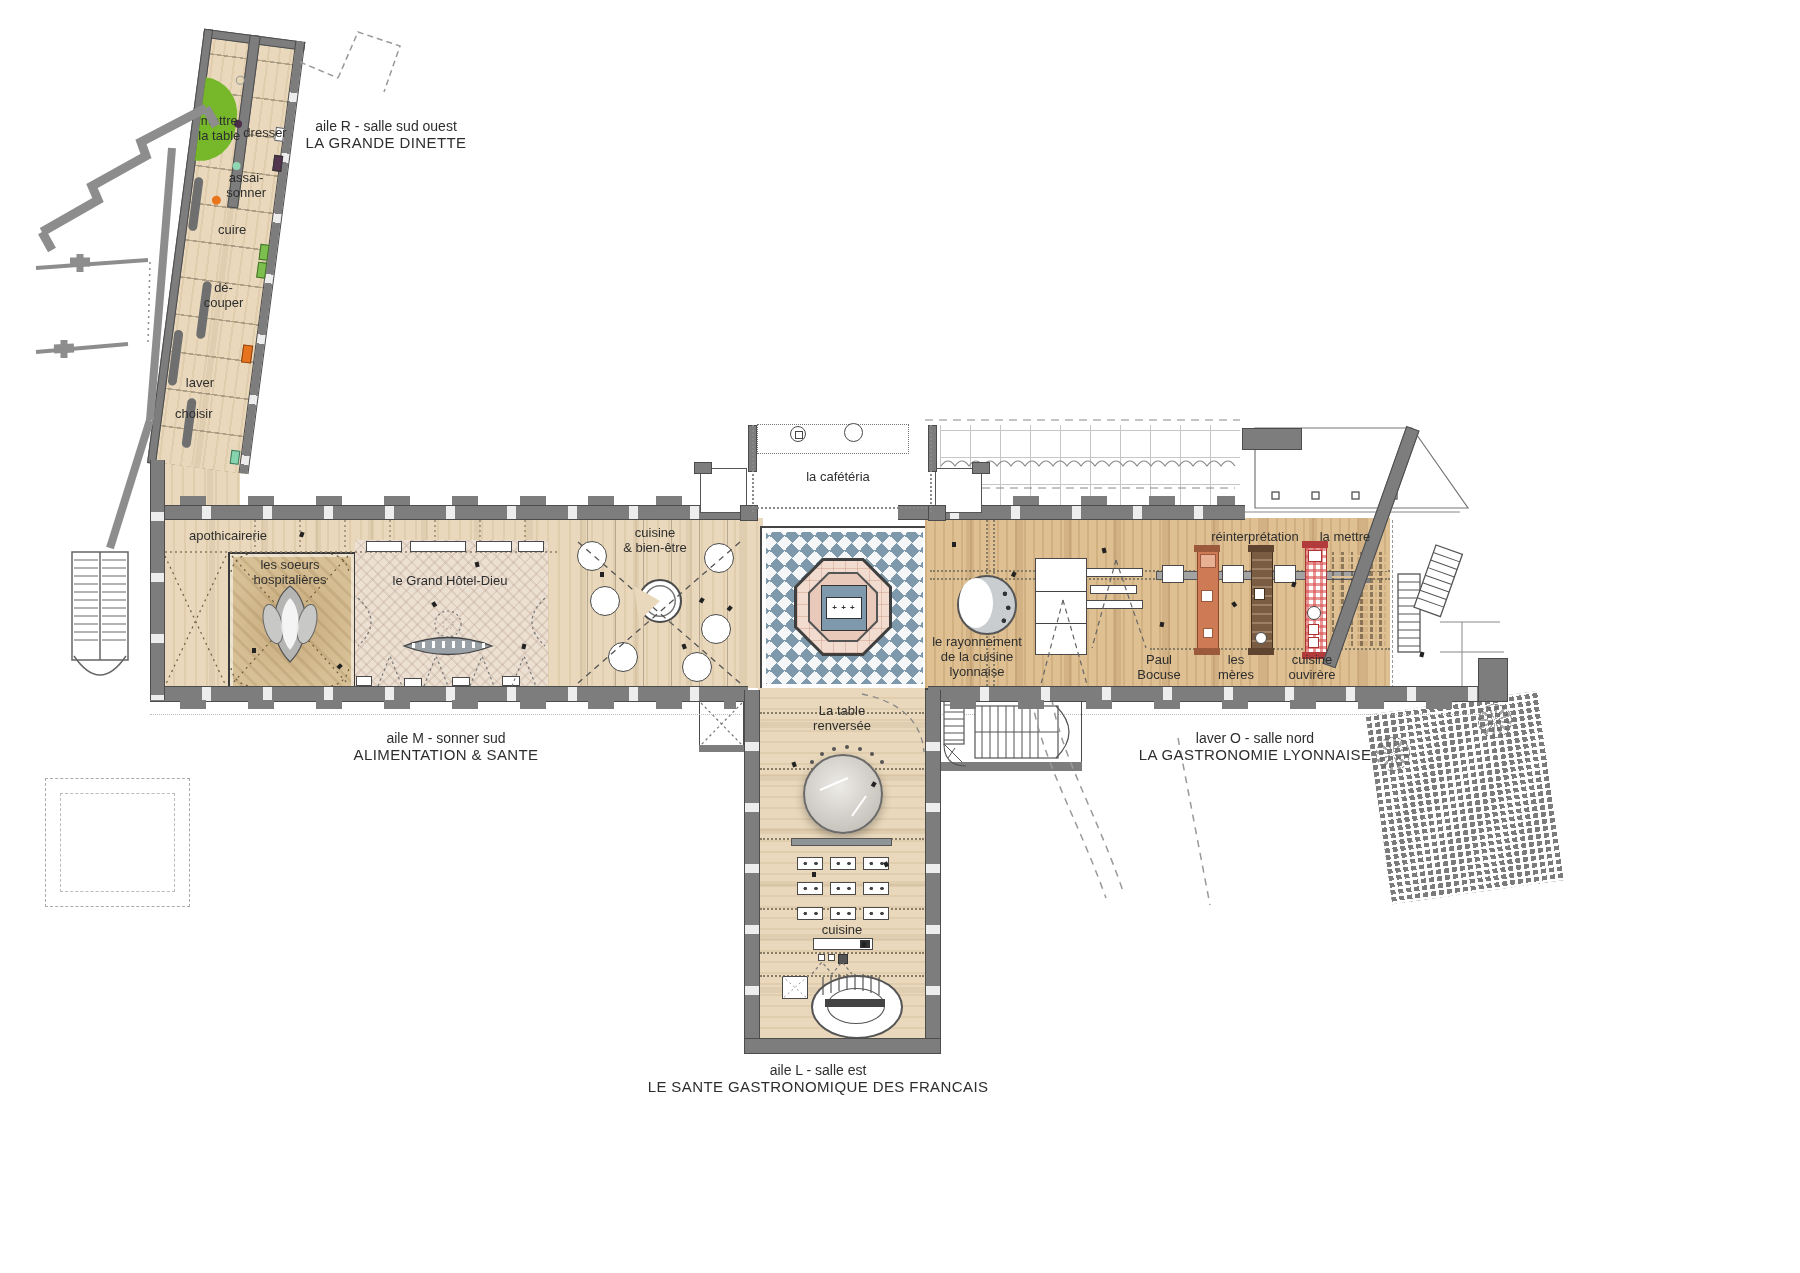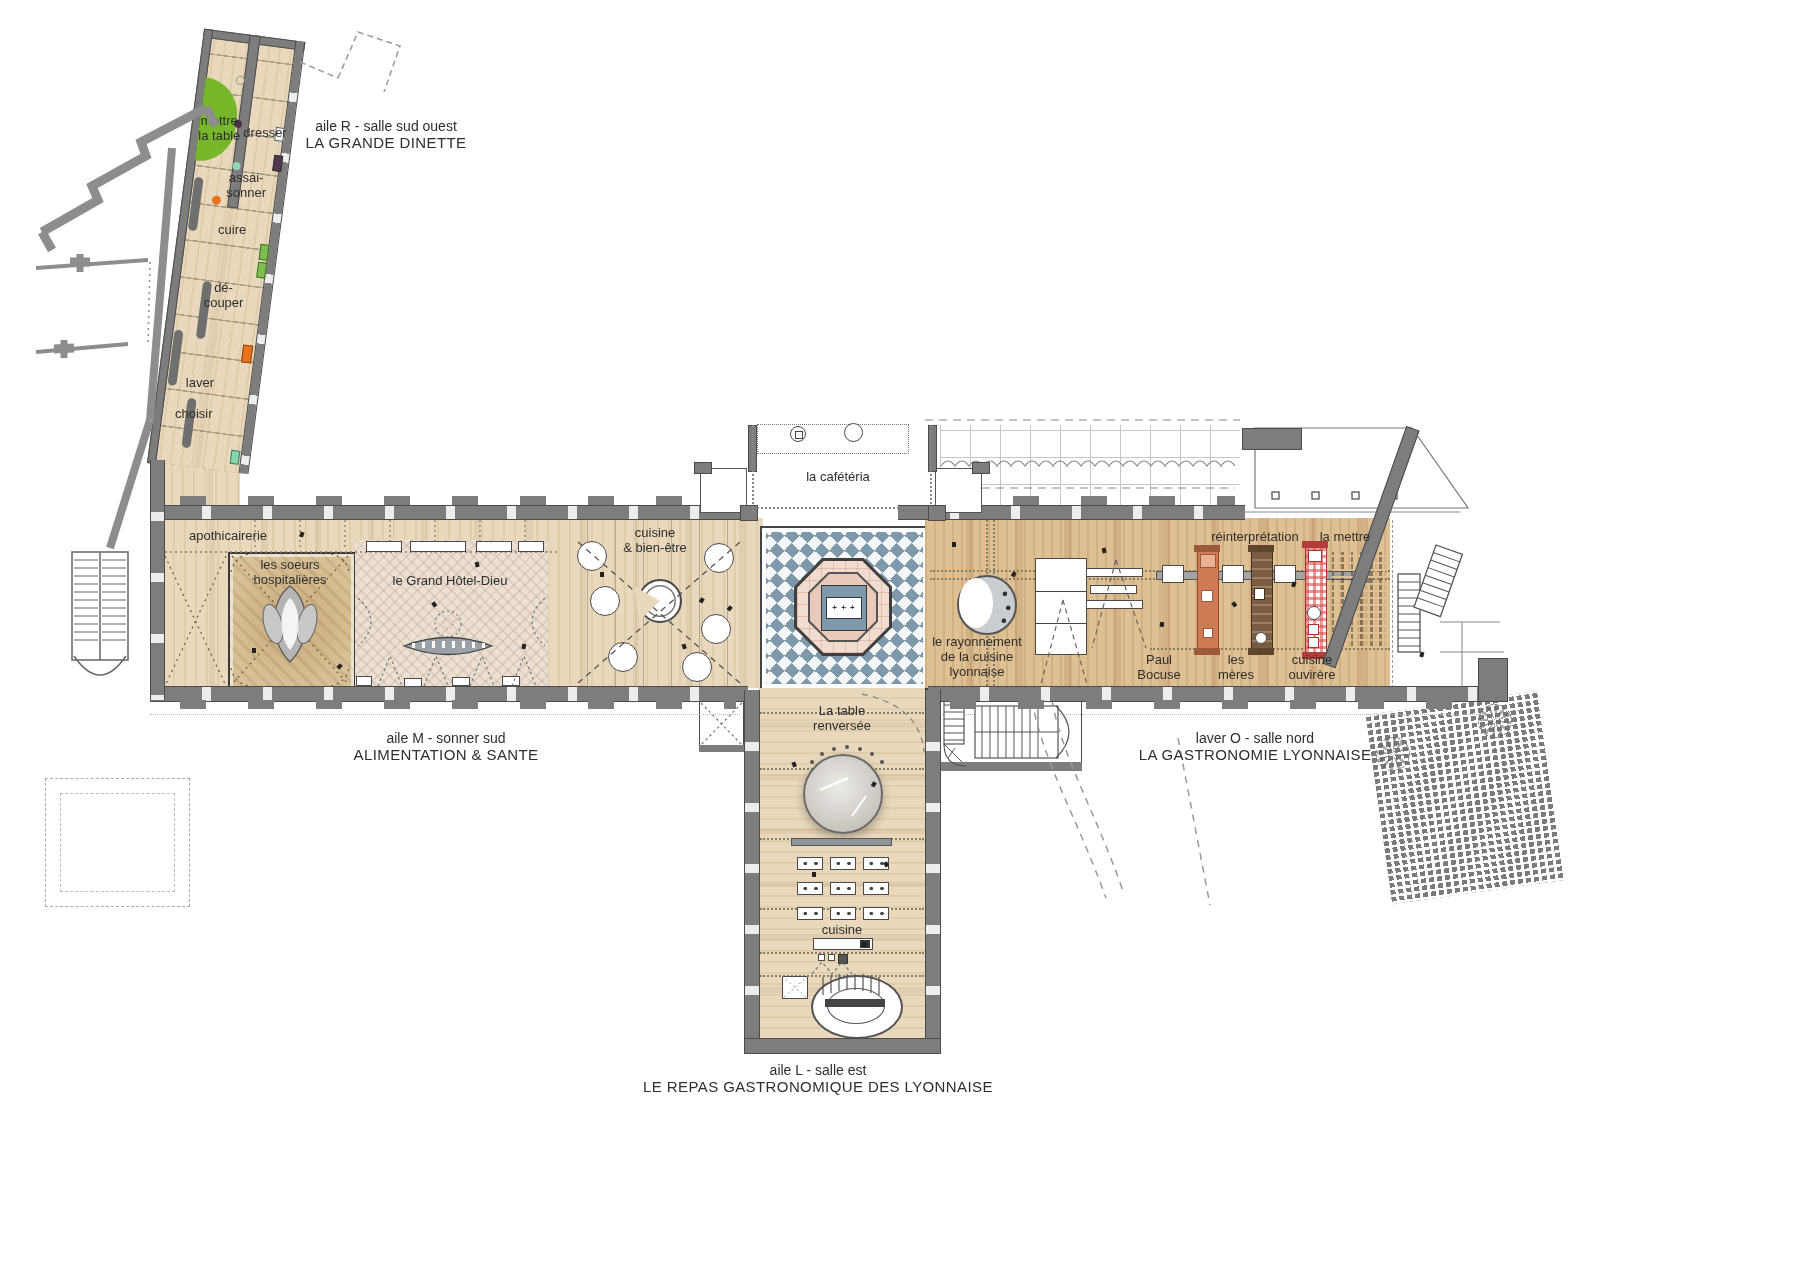--- a/index.html
+++ b/index.html
@@ -573,16 +573,16 @@
   <div class="ann" style="left:446px;top:730px;">
     <div class="l1">aile M - sonner sud</div>
     <div class="l2">ALIMENTATION &amp; SANTE</div>
   </div>
   <div class="ann" style="left:1255px;top:730px;">
     <div class="l1">laver O - salle nord</div>
     <div class="l2">LA GASTRONOMIE LYONNAISE</div>
   </div>
   <div class="ann" style="left:818px;top:1062px;">
     <div class="l1">aile L - salle est</div>
-    <div class="l2">LE REPAS GASTRONOMIQUE DES LYONNAISE</div>
+    <div class="l2">LE SANTE GASTRONOMIQUE DES FRANCAIS</div>
   </div>
 
 </div>
 
 </body></html>

